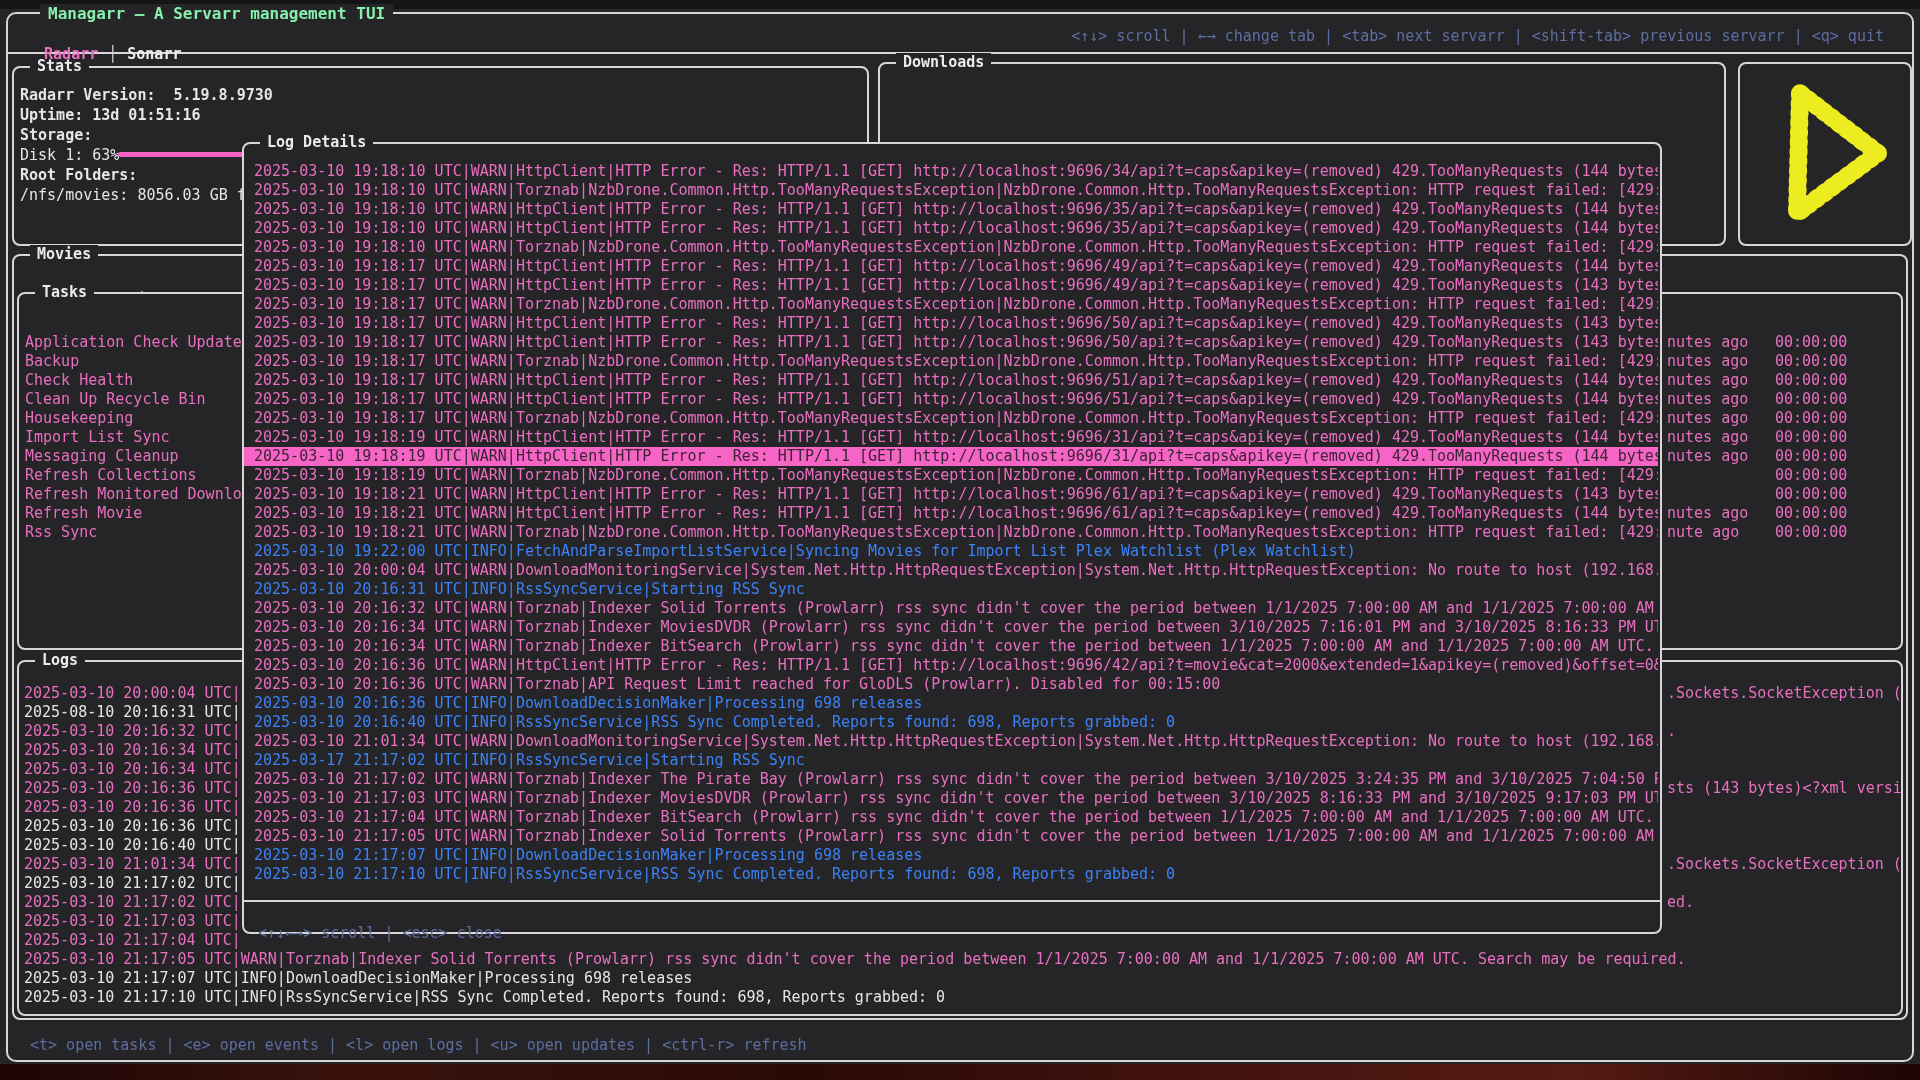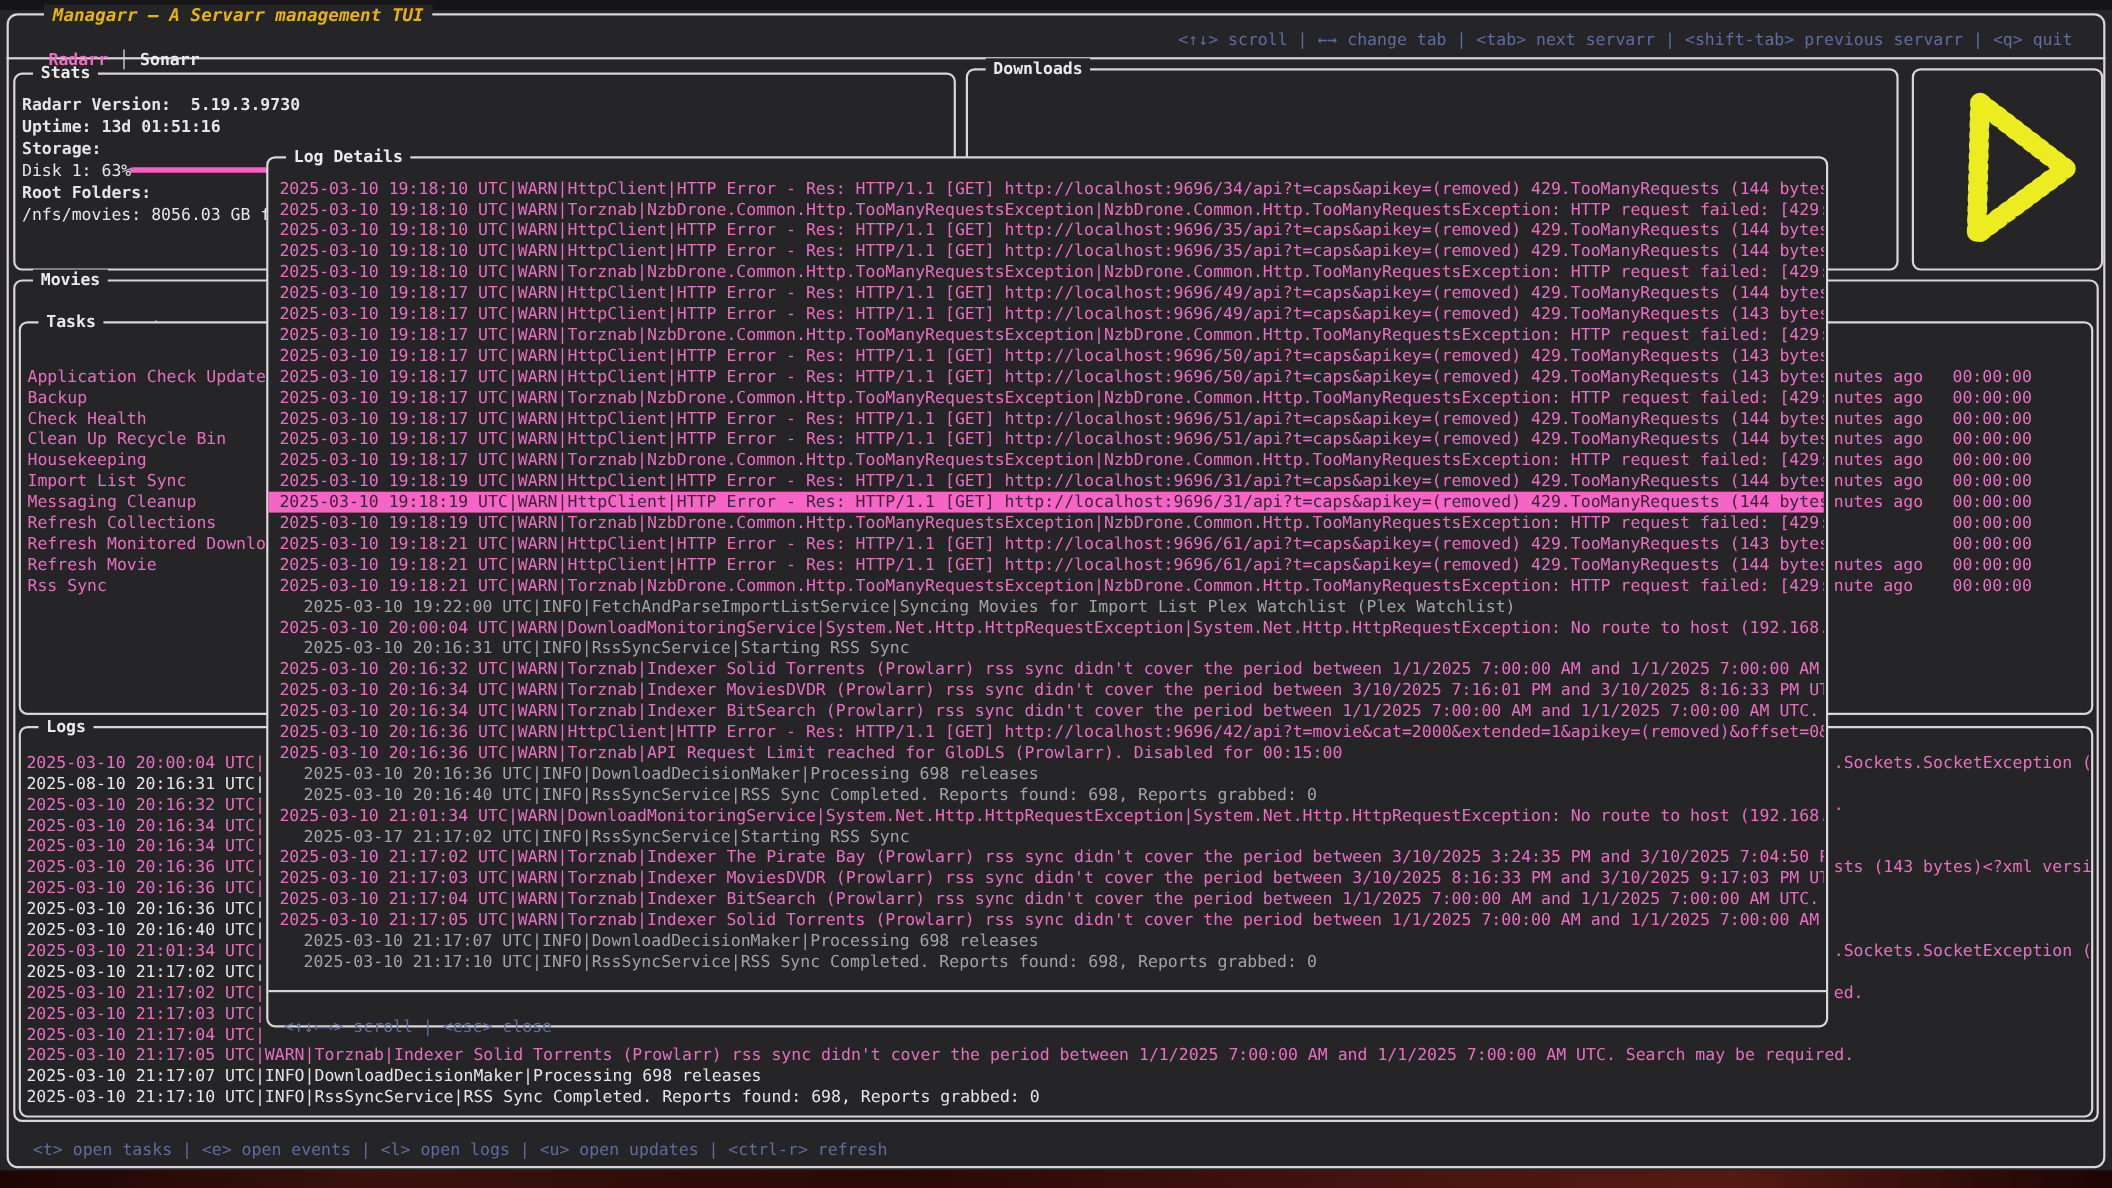--- a/index.html
+++ b/index.html
@@ -16,21 +16,21 @@
   .top-dark{position:absolute;left:0;top:0;width:1920px;height:9px;background:#151517;}
   .bottom-strip{position:absolute;left:0;top:1064px;width:1920px;height:16px;
     background:linear-gradient(90deg,#1d0605,#3a120c 18%,#2a0906 42%,#481510 68%,#551a12 82%,#1c0504);}
 
   .outer-frame{position:absolute;left:6px;top:12px;width:1908px;height:1050px;
     border:2px solid #d9d5d9;border-radius:10px;box-sizing:border-box;z-index:0;}
   .topbar-sep{position:absolute;left:6px;top:52px;width:1908px;height:0;
     border-top:2px solid #d9d5d9;z-index:0;}
 
   .app-title{position:absolute;left:40px;top:4px;z-index:2;background:#252528;padding:0 8px;
-    color:#eab308;font-weight:bold;font-style:italic;font-size:16px;}
+    color:#86efac;font-weight:bold;font-size:16px;}
   .tabs-row{position:absolute;left:26px;top:26px;z-index:2;white-space:pre;}
   .tabs-row .sep{color:#d9d5d9;padding:0 10px;}
   .top-keys{position:absolute;right:36px;top:27px;z-index:2;white-space:pre;}
 
   .panel{position:absolute;border:2px solid #d9d5d9;border-radius:8px;background:#252528;
     box-sizing:border-box;z-index:1;}
   .ptitle{position:absolute;top:-11px;left:16px;background:#252528;padding:0 7px;
     font-weight:bold;color:#eceaec;white-space:pre;}
 
   
@@ -62,21 +62,21 @@
   .lrow{height:19px;position:relative;white-space:pre;padding-left:5px;overflow:hidden;}
   .lrow.warn{color:#e86fc0;}
   .lrow.info{color:#e6e4e7;}
   .lrow .tail{position:absolute;left:1648px;}
 
   
   #log-modal{left:242px;top:142px;width:1420px;height:792px;z-index:10;}
   .modal-rows{position:absolute;left:10px;top:18px;right:2px;}
   .mrow{height:19px;white-space:pre;overflow:hidden;}
   .mrow.warn{color:#e86fc0;}
-  .mrow.info{color:#a3a3a3;margin-left:22px;}
+  .mrow.info{color:#3b82f6;}
   .mrow.sel{background:#f664c5;color:#3c2336;margin-left:-10px;padding-left:10px;}
   .modal-footer{position:absolute;left:0;right:0;bottom:0;height:32px;
     border-top:2px solid #d9d5d9;padding:22px 0 0 14px;white-space:pre;box-sizing:border-box;}
 
   .bottom-keys{position:absolute;left:30px;top:1036px;z-index:2;white-space:pre;}
 </style>
 </head>
 <body>
 
 <div class="top-dark"></div>
@@ -84,21 +84,21 @@
 <div class="topbar-sep"></div>
 
 <span class="app-title">Managarr – A Servarr management TUI</span>
 <div class="tabs-row">
   <span class="b pink">Radarr</span><span class="sep">│</span><span class="b white">Sonarr</span>
 </div>
 <div class="top-keys blue">&lt;↑↓&gt; scroll | ←→ change tab | &lt;tab&gt; next servarr | &lt;shift-tab&gt; previous servarr | &lt;q&gt; quit</div>
 
 <div class="panel" id="stats-panel">
   <span class="ptitle">Stats</span>
-  <div class="sline b" style="top:18px"><span>Radarr Version:</span><span style="padding-left:18px">5.19.3.9730</span></div>
+  <div class="sline b" style="top:18px"><span>Radarr Version:</span><span style="padding-left:18px">5.19.8.9730</span></div>
   <div class="sline b" style="top:38px">Uptime: 13d 01:51:16</div>
   <div class="sline b" style="top:58px">Storage:</div>
   <div class="sline" style="top:78px">Disk 1: 63%</div>
   <div class="gauge"></div>
   <div class="sline b" style="top:98px">Root Folders:</div>
   <div class="sline" style="top:118px">/nfs/movies: 8056.03 GB f</div>
 </div>
 
 <div class="panel" id="downloads-panel">
   <span class="ptitle">Downloads</span>

